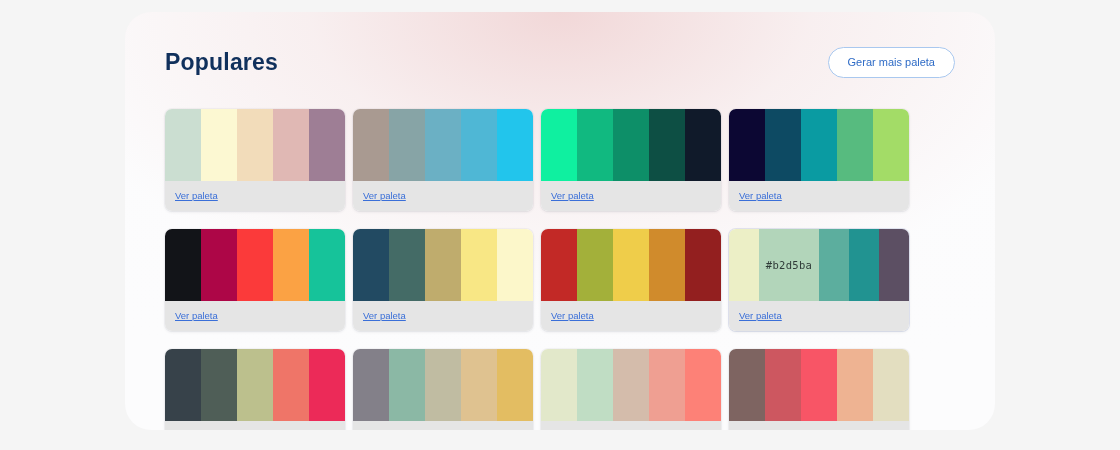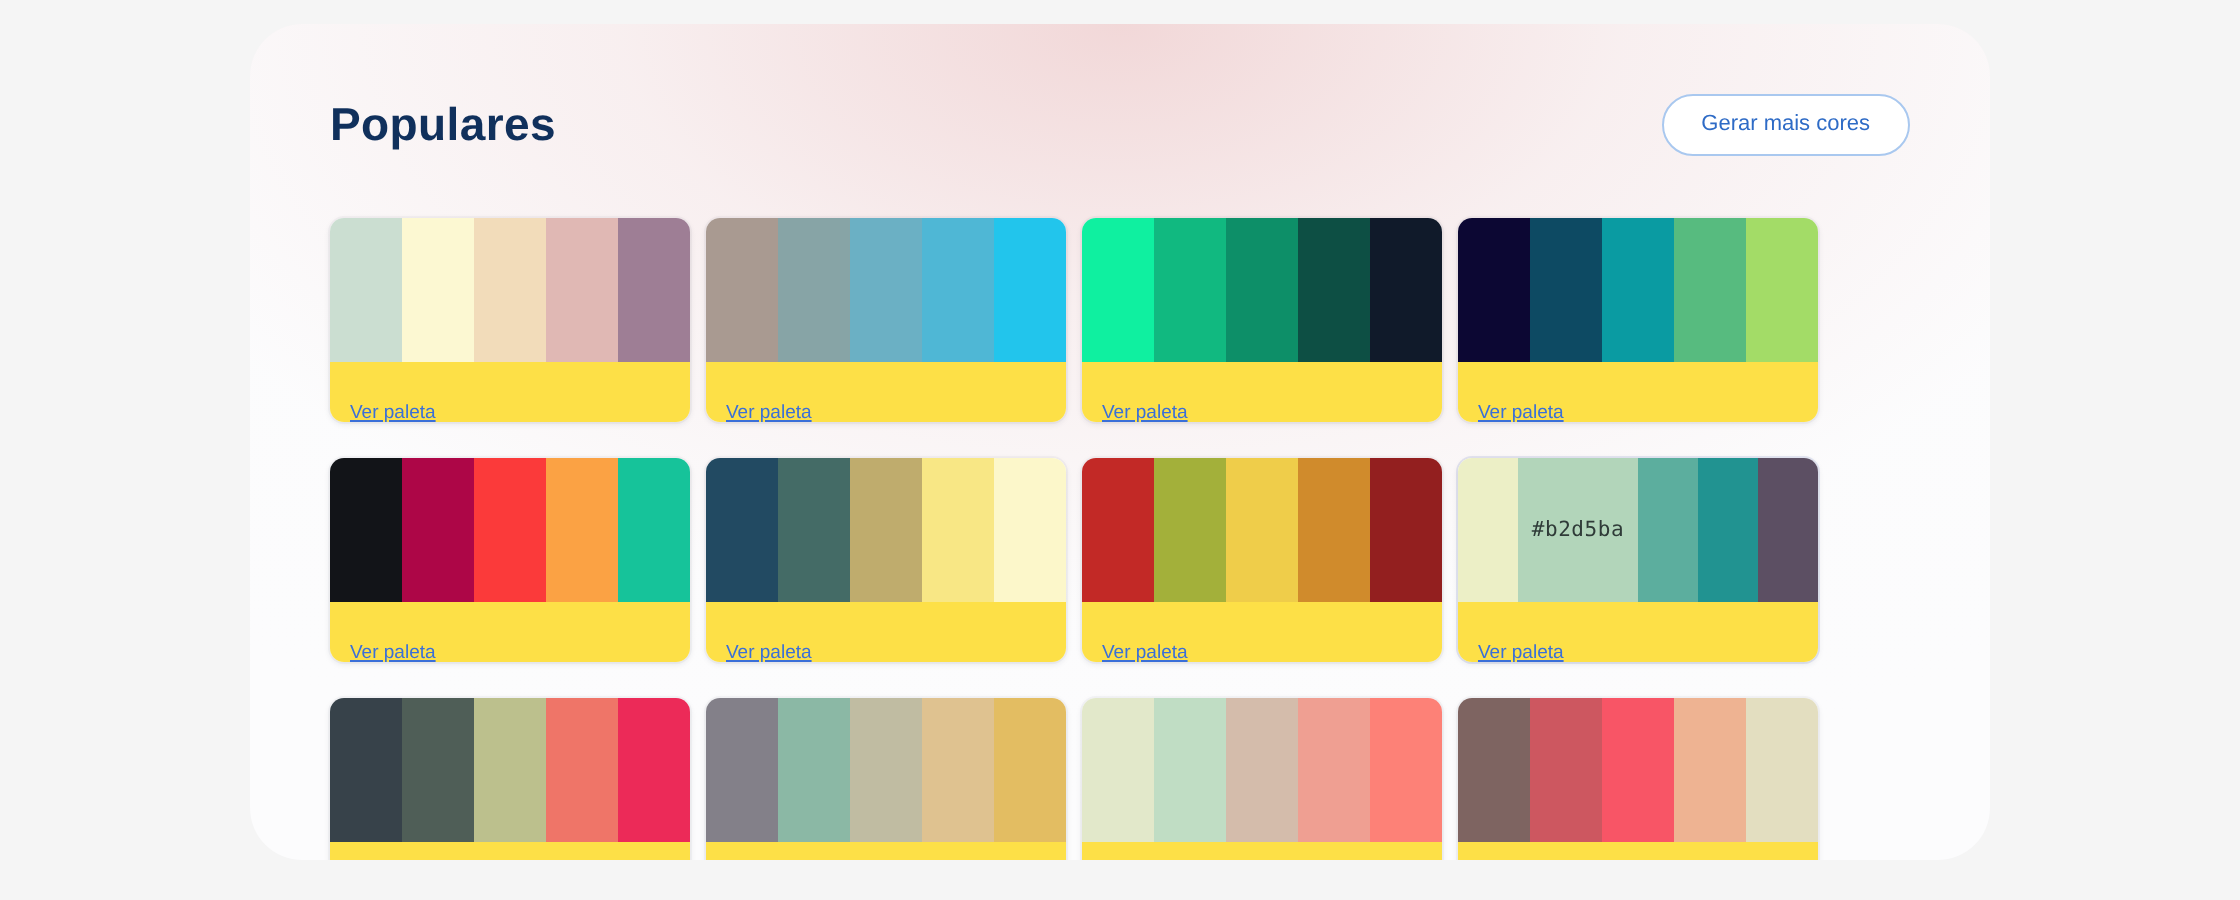--- a/index.html
+++ b/index.html
@@ -105,23 +105,23 @@
     font-size: 10.5px;
     color: #2f3b38;
     white-space: nowrap;
     pointer-events: none;
     letter-spacing: 0.3px;
   }
 
   .card-foot {
     height: 30px;
     display: flex;
-    align-items: flex-end;
+    align-items: center;
     padding-left: 10px;
-    background: #fde047;
+    background: #e5e5e5;
   }
 
   .ver-link {
     font-size: 9.5px;
     color: #3a6fd8;
     text-decoration: underline;
     cursor: pointer;
     line-height: 1;
   }
 
@@ -131,21 +131,21 @@
 </style>
 </head>
 <body>
 
 <div class="page">
   <div class="panel">
     <div class="panel-inner">
 
       <div class="panel-head">
         <div class="title">Populares</div>
-        <button class="gen-btn">Gerar mais cores</button>
+        <button class="gen-btn">Gerar mais paleta</button>
       </div>
 
       <div class="grid" id="palette-grid">
           <div class="palette-card">
             <div class="swatches">
               <div class="swatch" style="background: rgb(203, 222, 209);"></div>
               <div class="swatch" style="background: rgb(252, 248, 210);"></div>
               <div class="swatch" style="background: rgb(242, 220, 186);"></div>
               <div class="swatch" style="background: rgb(224, 184, 180);"></div>
               <div class="swatch" style="background: rgb(158, 126, 149);"></div>

